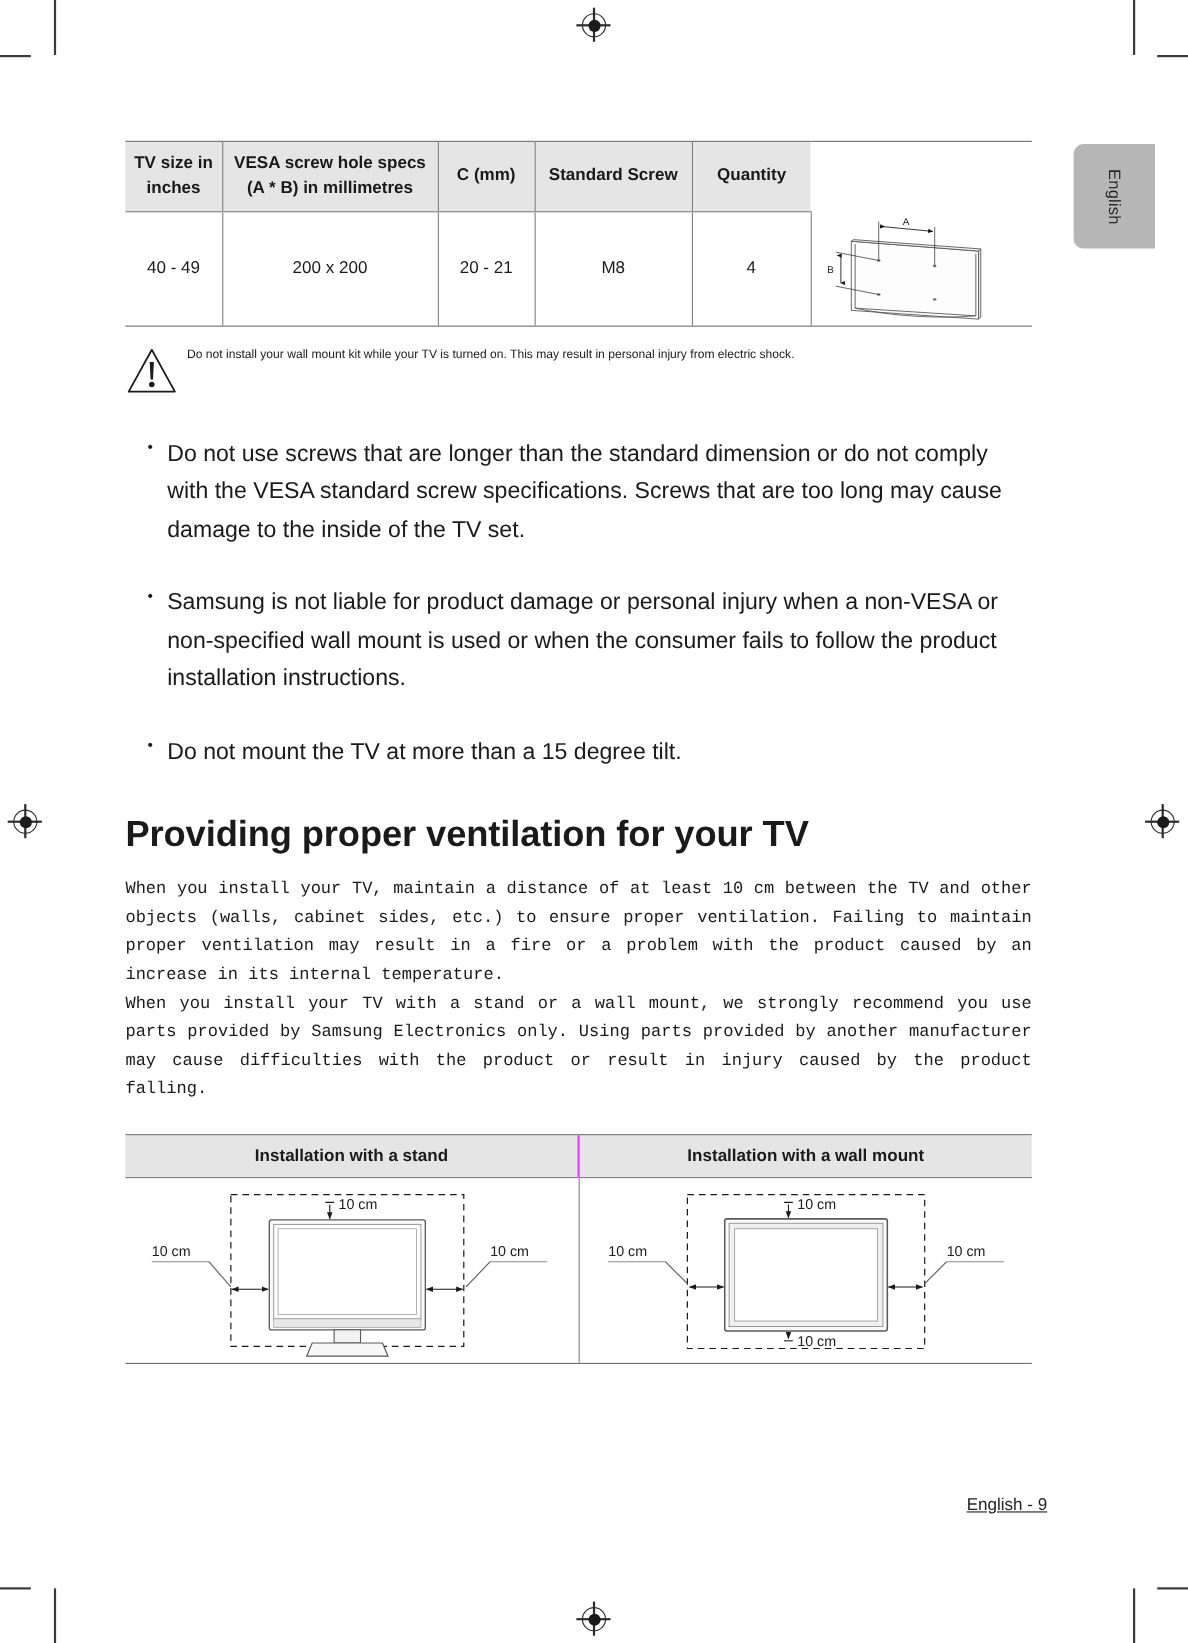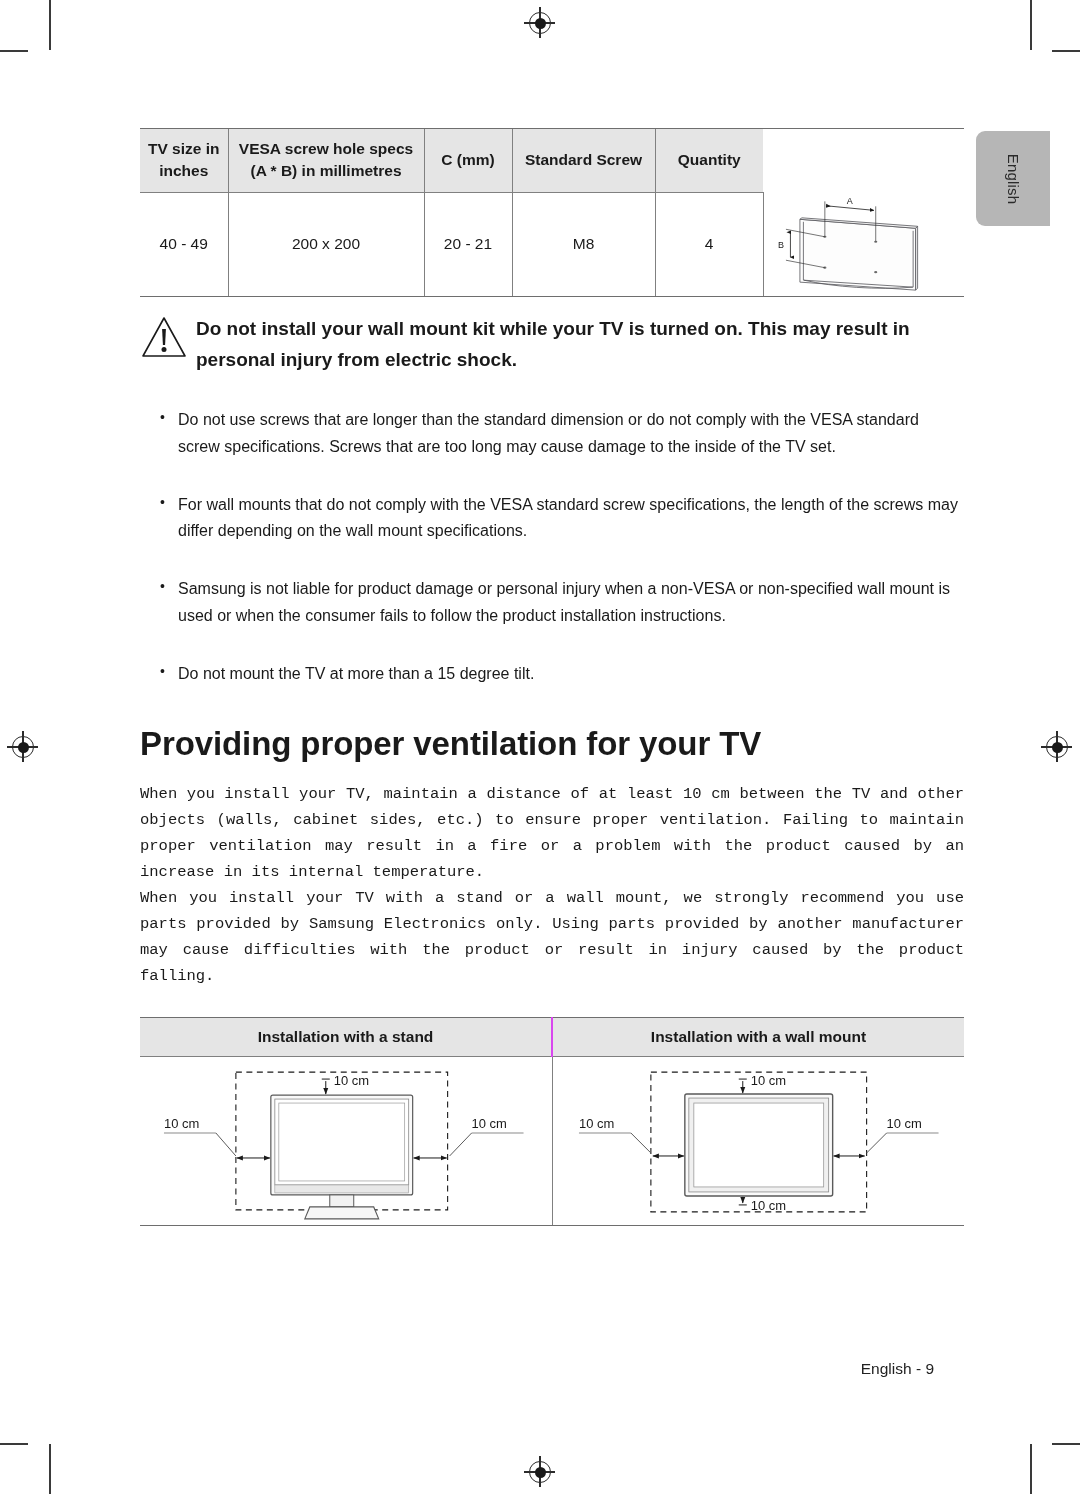--- a/index.html
+++ b/index.html
@@ -62,21 +62,21 @@
     transform: translate(-50%, -50%) rotate(90deg);
     white-space: nowrap;
     font-size: 15px;
     color: #2a2a2a;
     letter-spacing: .2px;
   }
 
   
   .page {
     position: absolute;
-    left: 140px;
+    left: 114px;
     top: 0;
     width: 824px;
   }
 
   
   table.spec {
     border-collapse: collapse;
     width: 824px;
     table-layout: fixed;
     margin-top: 128px;
@@ -112,35 +112,35 @@
     display: flex;
     margin-top: 16px;
     align-items: flex-start;
   }
   .warn-icon {
     width: 56px;
     flex: 0 0 56px;
     padding-top: 2px;
   }
   .warn-text {
-    font-size: 19px;
-    font-weight: bold;
+    font-size: 11px;
+    font-weight: normal;
     line-height: 1.62;
     padding-top: 1px;
   }
 
   
   ul.bullets {
     list-style: none;
     margin: 11px 0 0 0;
     padding: 0 0 0 16px;
   }
   ul.bullets li {
     position: relative;
-    font-size: 16px;
+    font-size: 21px;
     line-height: 1.64;
     padding-left: 22px;
     margin-bottom: 1px;
     margin-top: 32px;
   }
   ul.bullets li::before {
     content: "\2022";
     position: absolute;
     left: 4px;
     top: -1px;
@@ -187,26 +187,27 @@
     padding: 0;
     position: relative;
     margin-top: 36px;
   }
   table.install td:first-child { border-left: none; }
   .diagram { position: absolute; left: 0; top: 0; width: 100%; height: 100%; }
 
   
   .footer {
     position: absolute;
-    left: 110px;
+    left: 128px;
     top: 1360px;
     width: 824px;
     text-align: right;
     font-size: 15.5px;
     color: #222;
+    text-decoration: underline;
   }
 </style>
 </head>
 <body>
 
 <div class="crop crop-v" style="left:49px; top:0;"></div>
 <div class="crop crop-h" style="left:0; top:50px;"></div>
 <div class="crop crop-v" style="left:1030px; top:0;"></div>
 <div class="crop crop-h" style="left:1052px; top:50px;"></div>
 <div class="crop crop-v" style="left:49px; top:1444px;"></div>
@@ -325,21 +326,20 @@
         <path d="M24 3 L45 41 L3 41 Z" fill="none" stroke="#1a1a1a" stroke-width="1.6" stroke-linejoin="round"></path>
         <path d="M22.1 14 L25.9 14 L25.1 30 L22.9 30 Z" fill="#1a1a1a"></path>
         <circle cx="24" cy="34.6" r="2.5" fill="#1a1a1a"></circle>
       </svg>
     </div>
     <div class="warn-text">Do not install your wall mount kit while your TV is turned on. This may result in personal injury from electric shock.</div>
   </div>
 
   <ul class="bullets">
     <li>Do not use screws that are longer than the standard dimension or do not comply with the VESA standard screw specifications. Screws that are too long may cause damage to the inside of the TV set.</li>
-    <li>For wall mounts that do not comply with the VESA standard screw specifications, the length of the screws may differ depending on the wall mount specifications.</li>
     <li>Samsung is not liable for product damage or personal injury when a non-VESA or non-specified wall mount is used or when the consumer fails to follow the product installation instructions.</li>
     <li>Do not mount the TV at more than a 15 degree tilt.</li>
   </ul>
 
   <h2 class="sect">Providing proper ventilation for your TV</h2>
   <p class="body">When you install your TV, maintain a distance of at least 10 cm between the TV and other objects (walls, cabinet sides, etc.) to ensure proper ventilation. Failing to maintain proper ventilation may result in a fire or a problem with the product caused by an increase in its internal temperature.</p>
   <p class="body second">When you install your TV with a stand or a wall mount, we strongly recommend you use parts provided by Samsung Electronics only. Using parts provided by another manufacturer may cause difficulties with the product or result in injury caused by the product falling.</p>
 
   <table class="install">
     <colgroup>

